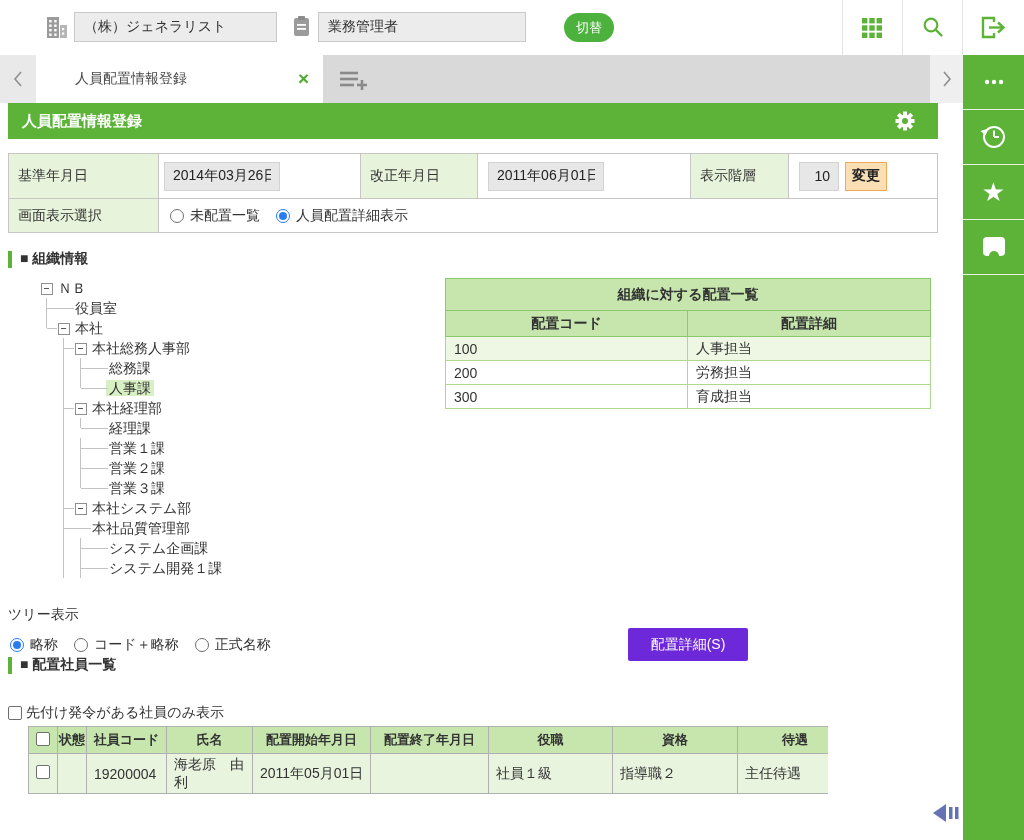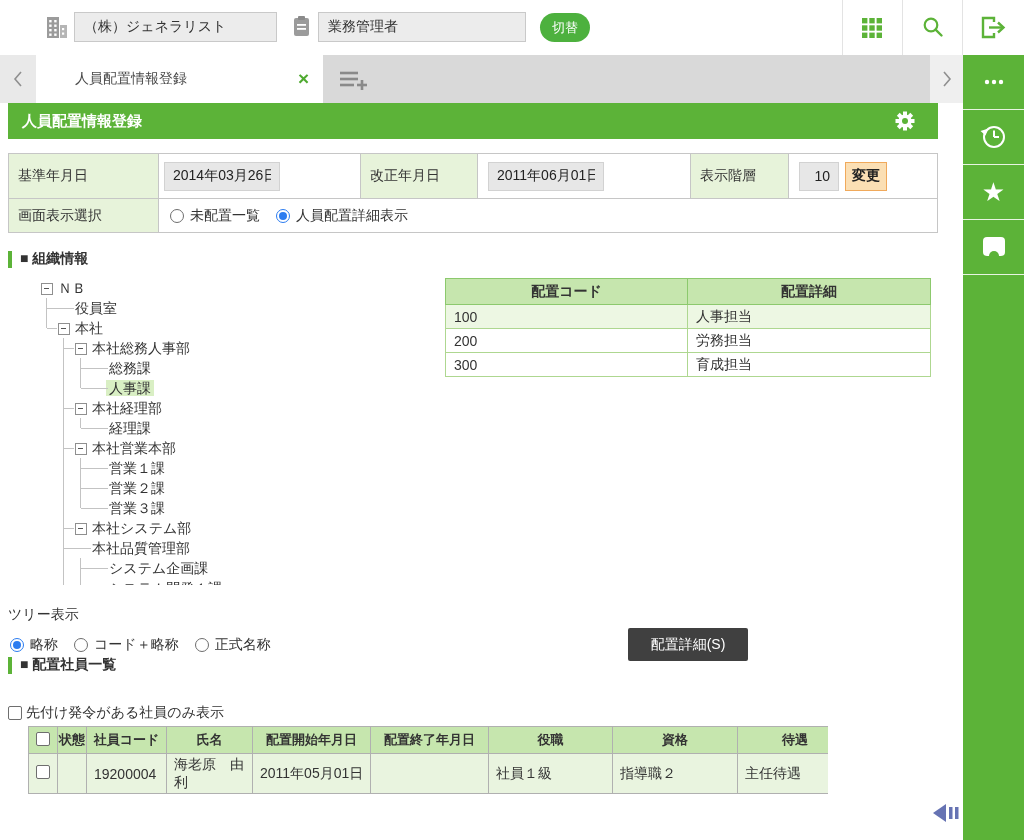--- a/index.html
+++ b/index.html
@@ -4,21 +4,21 @@
 <style>
   * { margin:0; padding:0; box-sizing:border-box; }
   html,body { width:1024px; height:840px; background:#fff;
     font-family:"Liberation Sans","DejaVu Sans",sans-serif; color:#333; overflow:hidden; }
   .abs { position:absolute; }
 
   
   #topbar { position:absolute; left:0; top:0; width:1024px; height:55px; background:#fff; }
   .txt { background:#ececec; border:1px solid #c9c9c9; height:30px; font-size:14px;
          padding:0 9px; color:#333; font-family:inherit; }
-  #switch-btn { position:absolute; left:540px; top:13px; width:50px; height:29px;
+  #switch-btn { position:absolute; left:564px; top:13px; width:50px; height:29px;
      background:#4db13e; color:#fff; border:none; border-radius:15px; font-size:13px; cursor:pointer; }
   .top-divider { position:absolute; top:0; width:1px; height:55px; background:#e3e3e3; }
 
   
   #tabbar { position:absolute; left:0; top:55px; width:963px; height:48px; background:#d9d9d9; }
   #tab-prev { position:absolute; left:0; top:0; width:36px; height:48px; background:#e9e9e9;
      display:flex; align-items:center; justify-content:center; }
   #active-tab { position:absolute; left:36px; top:0; width:287px; height:48px; background:#fff;
      display:flex; align-items:center; }
   #active-tab .lbl { margin-left:39px; font-size:14px; color:#4a4a4a; }
@@ -84,21 +84,21 @@
   #ptable .title-row th { height:32px; }
   #ptable .head-row th { height:26px; }
   #ptable td { border:1px solid #aed790; height:24px; padding-left:8px; background:#fff; }
   #ptable tr.sel td { background:#edf7e3; }
 
   
   #treedisp-label { position:absolute; left:8px; top:606px; font-size:14px; }
   #treedisp-radios { position:absolute; left:10px; top:636px; display:flex; align-items:center; }
 
   #detail-btn { position:absolute; left:628px; top:628px; width:120px; height:33px;
-     background:#404040; color:#fff; border:none; font-size:14px; border-radius:2px;
+     background:#6d28d9; color:#fff; border:none; font-size:14px; border-radius:2px;
      cursor:pointer; font-family:inherit; }
 
   
   #filter { position:absolute; left:8px; top:704px; display:flex; align-items:center; gap:4px; font-size:14px; }
   #staff-clip { position:absolute; left:28px; top:726px; width:800px; height:70px; overflow:hidden; }
   #stable { border-collapse:collapse; table-layout:fixed; width:984px; font-size:14px; }
   #stable th { background:#c6e6ae; border:1px solid #b0b0b0; height:27px; font-size:13px;
      font-weight:bold; color:#333; text-align:center; }
   #stable td { background:#e9f4df; border:1px solid #b0b0b0; height:40px; padding-left:7px; }
   #stable td.c, #stable th.c { text-align:center; padding-left:0; }
@@ -257,36 +257,38 @@
 
 <div id="tree">
     <div class="trow"><span class="g g-box"></span><span class="tlabel">ＮＢ</span></div>
     <div class="trow"><span class="g g-t"></span><span class="g g-h"></span><span class="tlabel">役員室</span></div>
     <div class="trow"><span class="g g-l"></span><span class="g g-box"></span><span class="tlabel">本社</span></div>
     <div class="trow"><span class="g g-sp"></span><span class="g g-t"></span><span class="g g-box"></span><span class="tlabel">本社総務人事部</span></div>
     <div class="trow"><span class="g g-sp"></span><span class="g g-v"></span><span class="g g-t"></span><span class="g g-h"></span><span class="tlabel">総務課</span></div>
     <div class="trow"><span class="g g-sp"></span><span class="g g-v"></span><span class="g g-l"></span><span class="g g-h"></span><span class="tlabel sel">人事課</span></div>
     <div class="trow"><span class="g g-sp"></span><span class="g g-t"></span><span class="g g-box"></span><span class="tlabel">本社経理部</span></div>
     <div class="trow"><span class="g g-sp"></span><span class="g g-v"></span><span class="g g-l"></span><span class="g g-h"></span><span class="tlabel">経理課</span></div>
-    <div class="trow"><span class="g g-sp"></span><span class="g g-t"></span><span class="g g-box"></span><span class="tlabel">本社営業本部</span></div>
     <div class="trow"><span class="g g-sp"></span><span class="g g-v"></span><span class="g g-t"></span><span class="g g-h"></span><span class="tlabel">営業１課</span></div>
     <div class="trow"><span class="g g-sp"></span><span class="g g-v"></span><span class="g g-t"></span><span class="g g-h"></span><span class="tlabel">営業２課</span></div>
     <div class="trow"><span class="g g-sp"></span><span class="g g-v"></span><span class="g g-l"></span><span class="g g-h"></span><span class="tlabel">営業３課</span></div>
     <div class="trow"><span class="g g-sp"></span><span class="g g-t"></span><span class="g g-box"></span><span class="tlabel">本社システム部</span></div>
     <div class="trow"><span class="g g-sp"></span><span class="g g-t"></span><span class="g g-h"></span><span class="tlabel">本社品質管理部</span></div>
     <div class="trow"><span class="g g-sp"></span><span class="g g-v"></span><span class="g g-t"></span><span class="g g-h"></span><span class="tlabel">システム企画課</span></div>
     <div class="trow"><span class="g g-sp"></span><span class="g g-v"></span><span class="g g-t"></span><span class="g g-h"></span><span class="tlabel">システム開発１課</span></div>
   </div>
 
 <table id="ptable">
   <colgroup>
       <col style="width:242px;">
       <col style="width:243px;">
     </colgroup>
   <thead>
+    <tr class="title-row">
+        <th colspan="2">組織に対する配置一覧</th>
+      </tr>
     <tr class="head-row">
       <th>配置コード</th>
       <th>配置詳細</th>
     </tr>
   </thead>
   <tbody id="ptable-body">
       <tr class="sel">
         <td>100</td>
         <td>人事担当</td>
       </tr>

